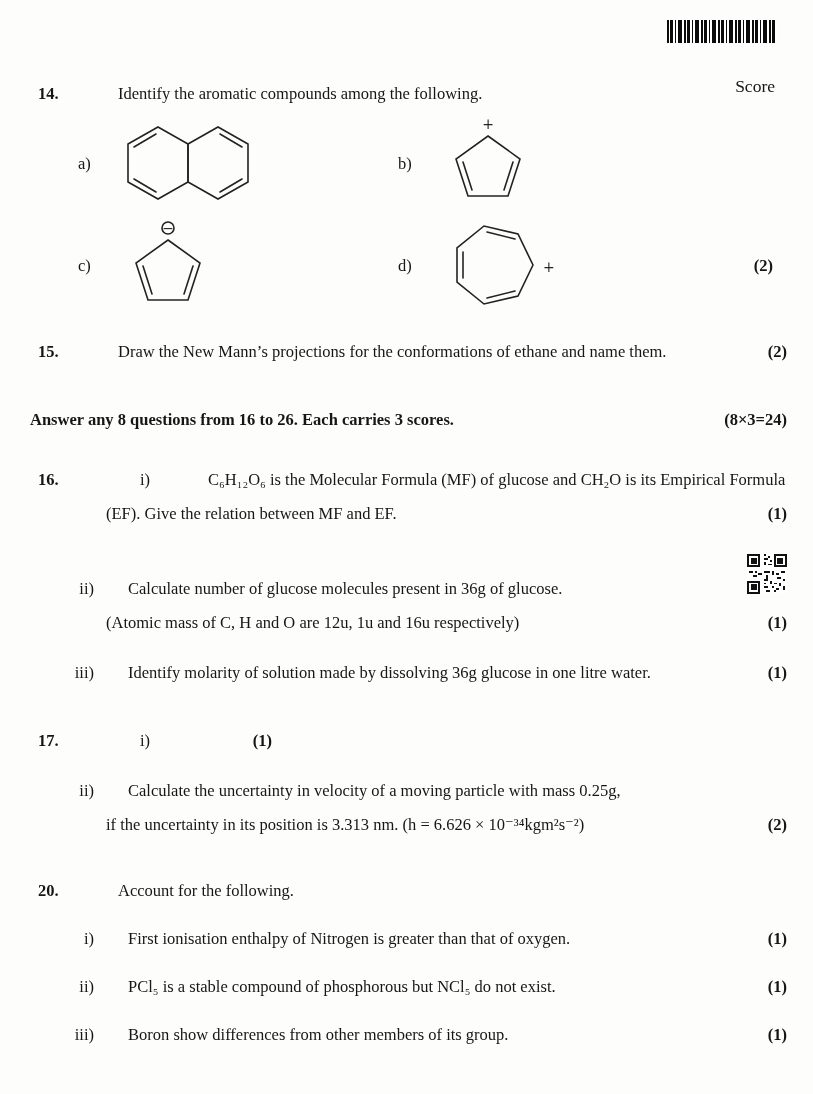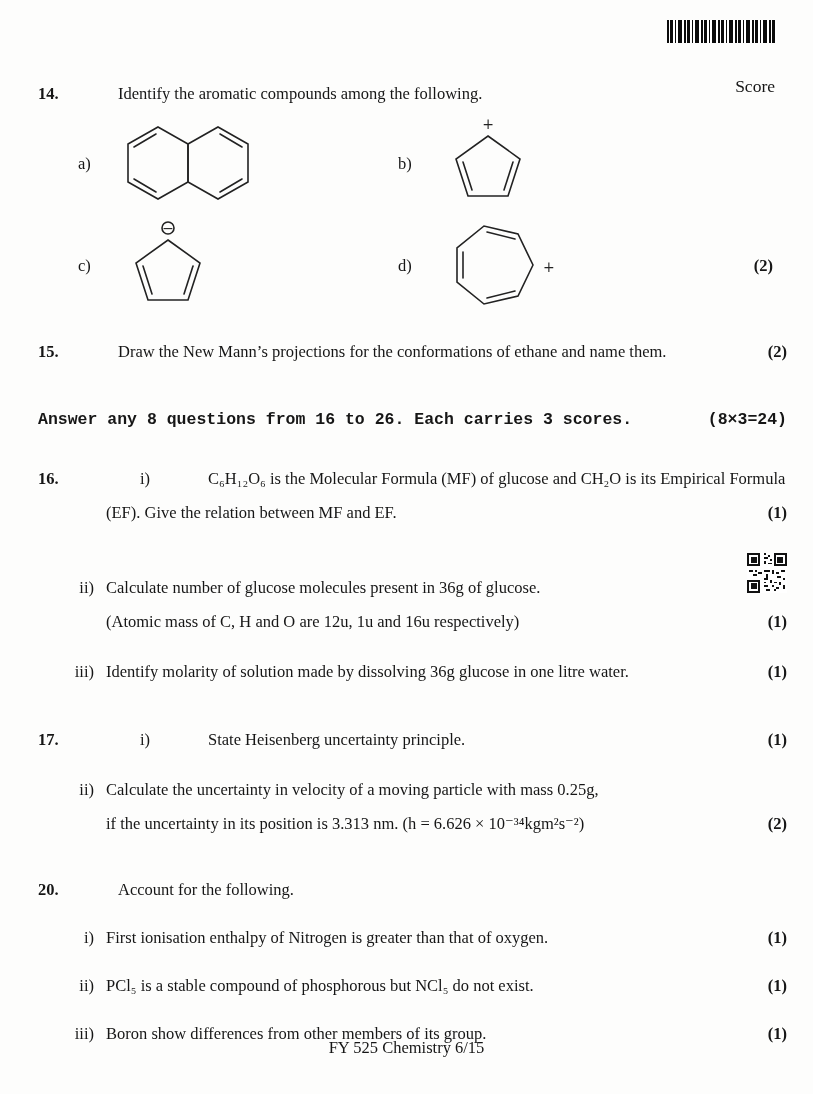--- a/index.html
+++ b/index.html
@@ -23,25 +23,25 @@
       #0b0b0b 11px 15px,#fff 15px 17px);
   }
   .score{
     position:absolute;top:50px;right:38px;
     font-weight:400;font-size:17.5px;margin-top:26px;
   }
   .qrow{display:flex;align-items:center;padding:0 26px 0 38px;gap:46px;}
   .qnum{flex:0 0 34px;font-weight:700;}
   .qtext{flex:1;}
   .marks{flex:0 0 56px;text-align:right;font-weight:700;margin-left:8px;white-space:nowrap;}
-  .subrow{display:flex;align-items:baseline;padding:0 26px 0 62px;}
+  .subrow{display:flex;align-items:baseline;padding:0 26px 0 62px;gap:22px;}
   .sublabel{flex:0 0 32px;text-align:right;margin-right:12px;}
   .controw{display:flex;align-items:baseline;padding:0 26px 0 106px;}
   .header-row .qtext{font-weight:700;}
-  .header-row{padding-left:38px;font-family:Liberation Mono, monospace;}
+  .header-row{padding-left:30px;}
 
   .mt-q14{margin-top:84px;}
   .structures{margin-top:14px;padding:0 40px 0 78px;}
   .struct-row{display:flex;align-items:center;}
   .struct-row + .struct-row{margin-top:8px;}
   .struct{display:flex;align-items:center;gap:16px;}
   .struct.col1{width:320px;}
   .slabel{width:24px;}
   .struct svg{display:block;}
   .struct-row .marks{margin-left:auto;}
@@ -210,21 +210,20 @@
 
   <div class="subrow gap-part">
     <div class="sublabel">iii)</div>
     <div class="qtext">Identify molarity of solution made by dissolving 36g glucose in one litre water.</div>
     <div class="marks">(1)</div>
   </div>
 
   <div class="qrow mt-q17">
     <div class="qnum">17.</div>
     <div class="sublabel">i)</div>
-    <div class="qtext">State Heisenberg uncertainty principle.</div>
     <div class="marks">(1)</div>
   </div>
 
   <div class="subrow gap-part">
     <div class="sublabel">ii)</div>
     <div class="qtext">Calculate the uncertainty in velocity of a moving particle with mass 0.25g,</div>
   </div>
   <div class="controw gap-line">
     <div class="qtext">if the uncertainty in its position is 3.313 nm. (h = 6.626 × 10⁻³⁴kgm²s⁻²)</div>
     <div class="marks">(2)</div>
@@ -245,15 +244,14 @@
     <div class="sublabel">ii)</div>
     <div class="qtext">PCl₅ is a stable compound of phosphorous but NCl₅ do not exist.</div>
     <div class="marks">(1)</div>
   </div>
   <div class="subrow gap-18">
     <div class="sublabel">iii)</div>
     <div class="qtext">Boron show differences from other members of its group.</div>
     <div class="marks">(1)</div>
   </div>
 
-  <div class="footer">FY 525 Chemistry 6/15</div>
 
 </div>
 
 </body></html>

